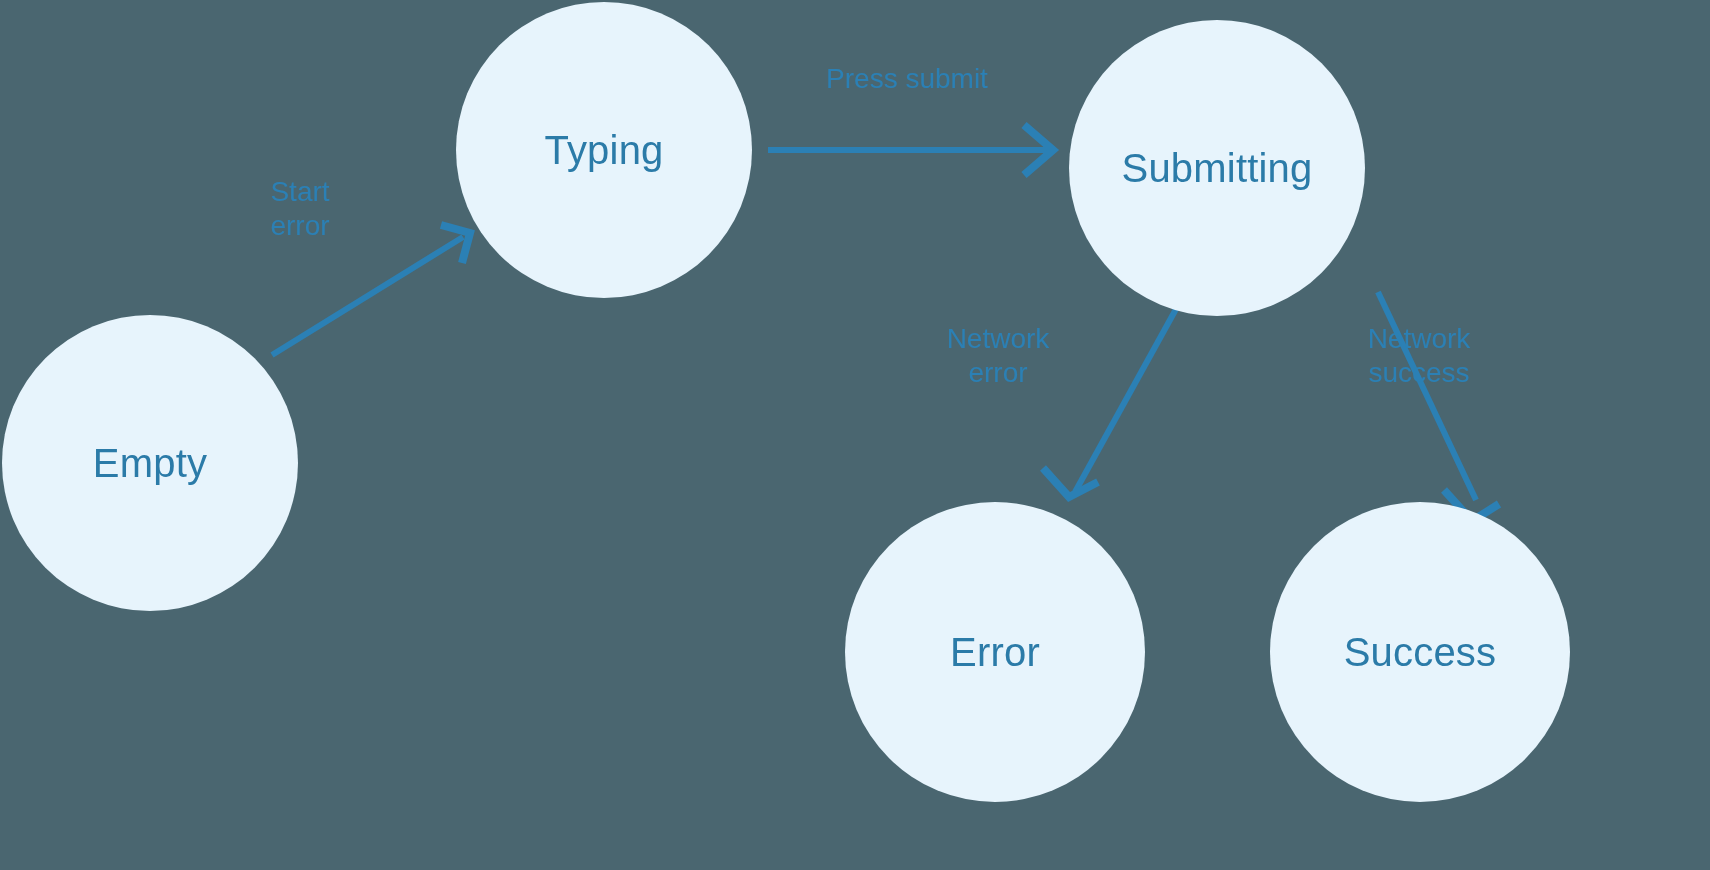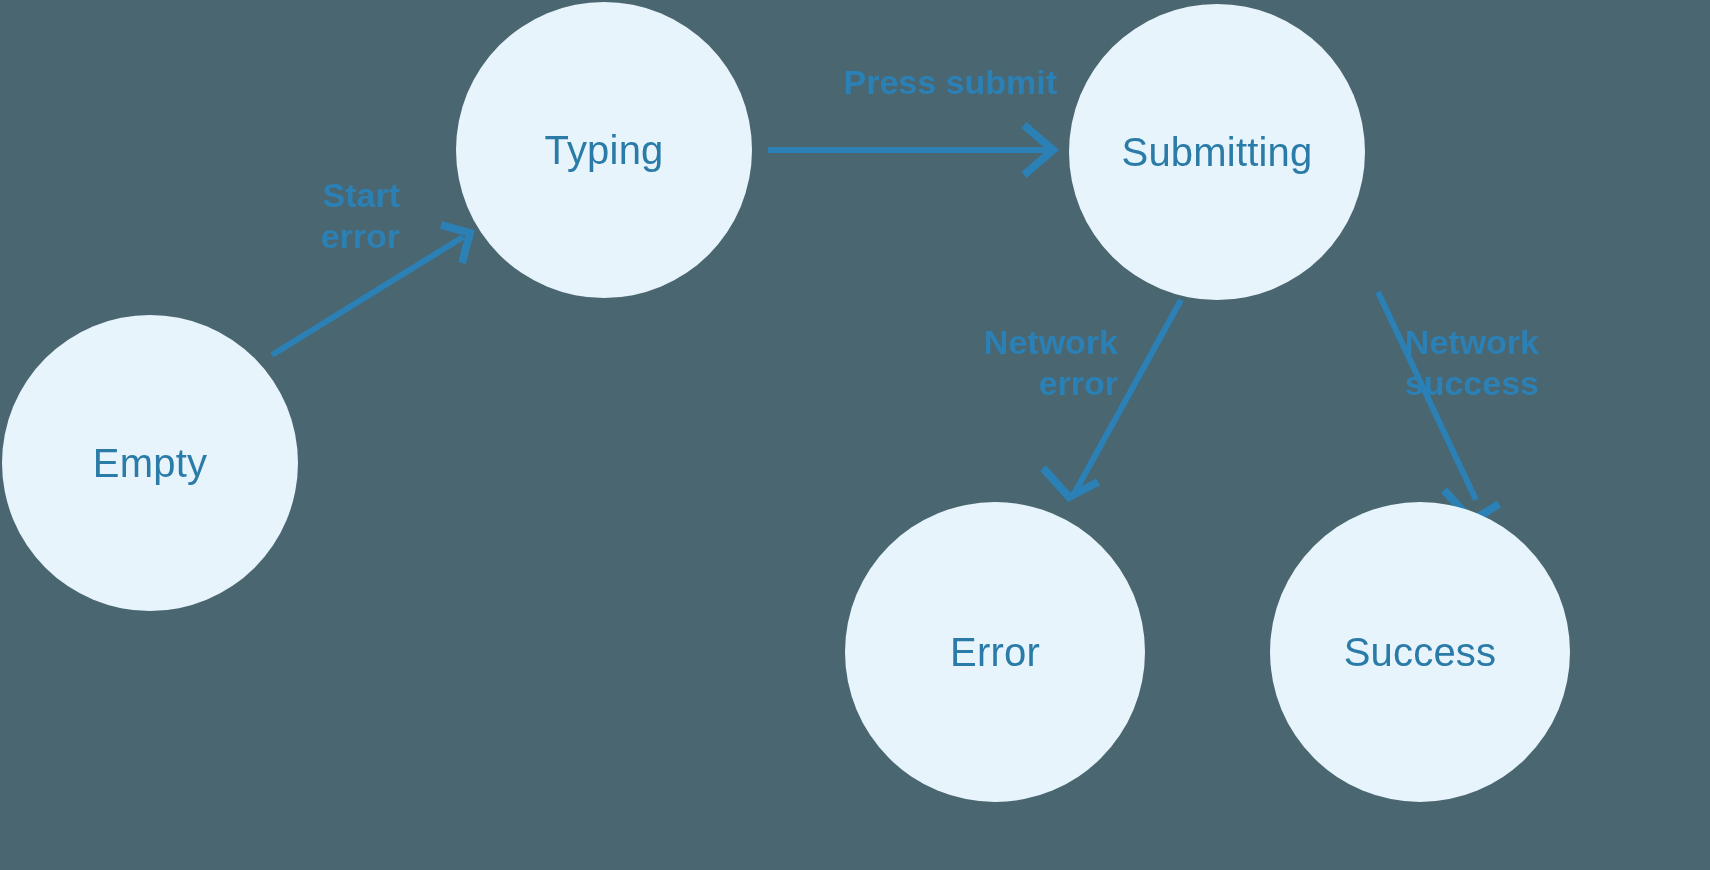--- a/index.html
+++ b/index.html
@@ -27,24 +27,24 @@
     color: #2b7ba8;
     font-size: 40px;
     font-weight: 400;
     letter-spacing: 0.2px;
     white-space: nowrap;
     line-height: 1;
   }
   .edge-label {
     position: absolute;
     color: #2b80b5;
-    font-size: 34px;
-    font-weight: 700;
+    font-size: 28px;
+    font-weight: 400;
     line-height: 1.22;
-    text-align: right;
+    text-align: center;
     white-space: pre-line;
     pointer-events: none;
   }
   svg.edges {
     position: absolute;
     left: 0;
     top: 0;
     width: 1710px;
     height: 870px;
     overflow: visible;
@@ -92,21 +92,21 @@
   </svg>
 
   <div class="node" style="left:2px; top:315px; width:296px; height:296px;text-align:center;">
     <span class="node-label">Empty</span>
   </div>
 
   <div class="node" style="left:456px; top:2px; width:296px; height:296px;">
     <span class="node-label">Typing</span>
   </div>
 
-  <div class="node" style="left:1069px; top:4px; width:296px; height:296px;">
+  <div class="node" style="left:1069px; top:20px; width:296px; height:296px;">
     <span class="node-label">Submitting</span>
   </div>
 
   <div class="node" style="left:845px; top:502px; width:300px; height:300px;">
     <span class="node-label">Error</span>
   </div>
 
   <div class="node" style="left:1270px; top:502px; width:300px; height:300px;">
     <span class="node-label">Success</span>
   </div>

